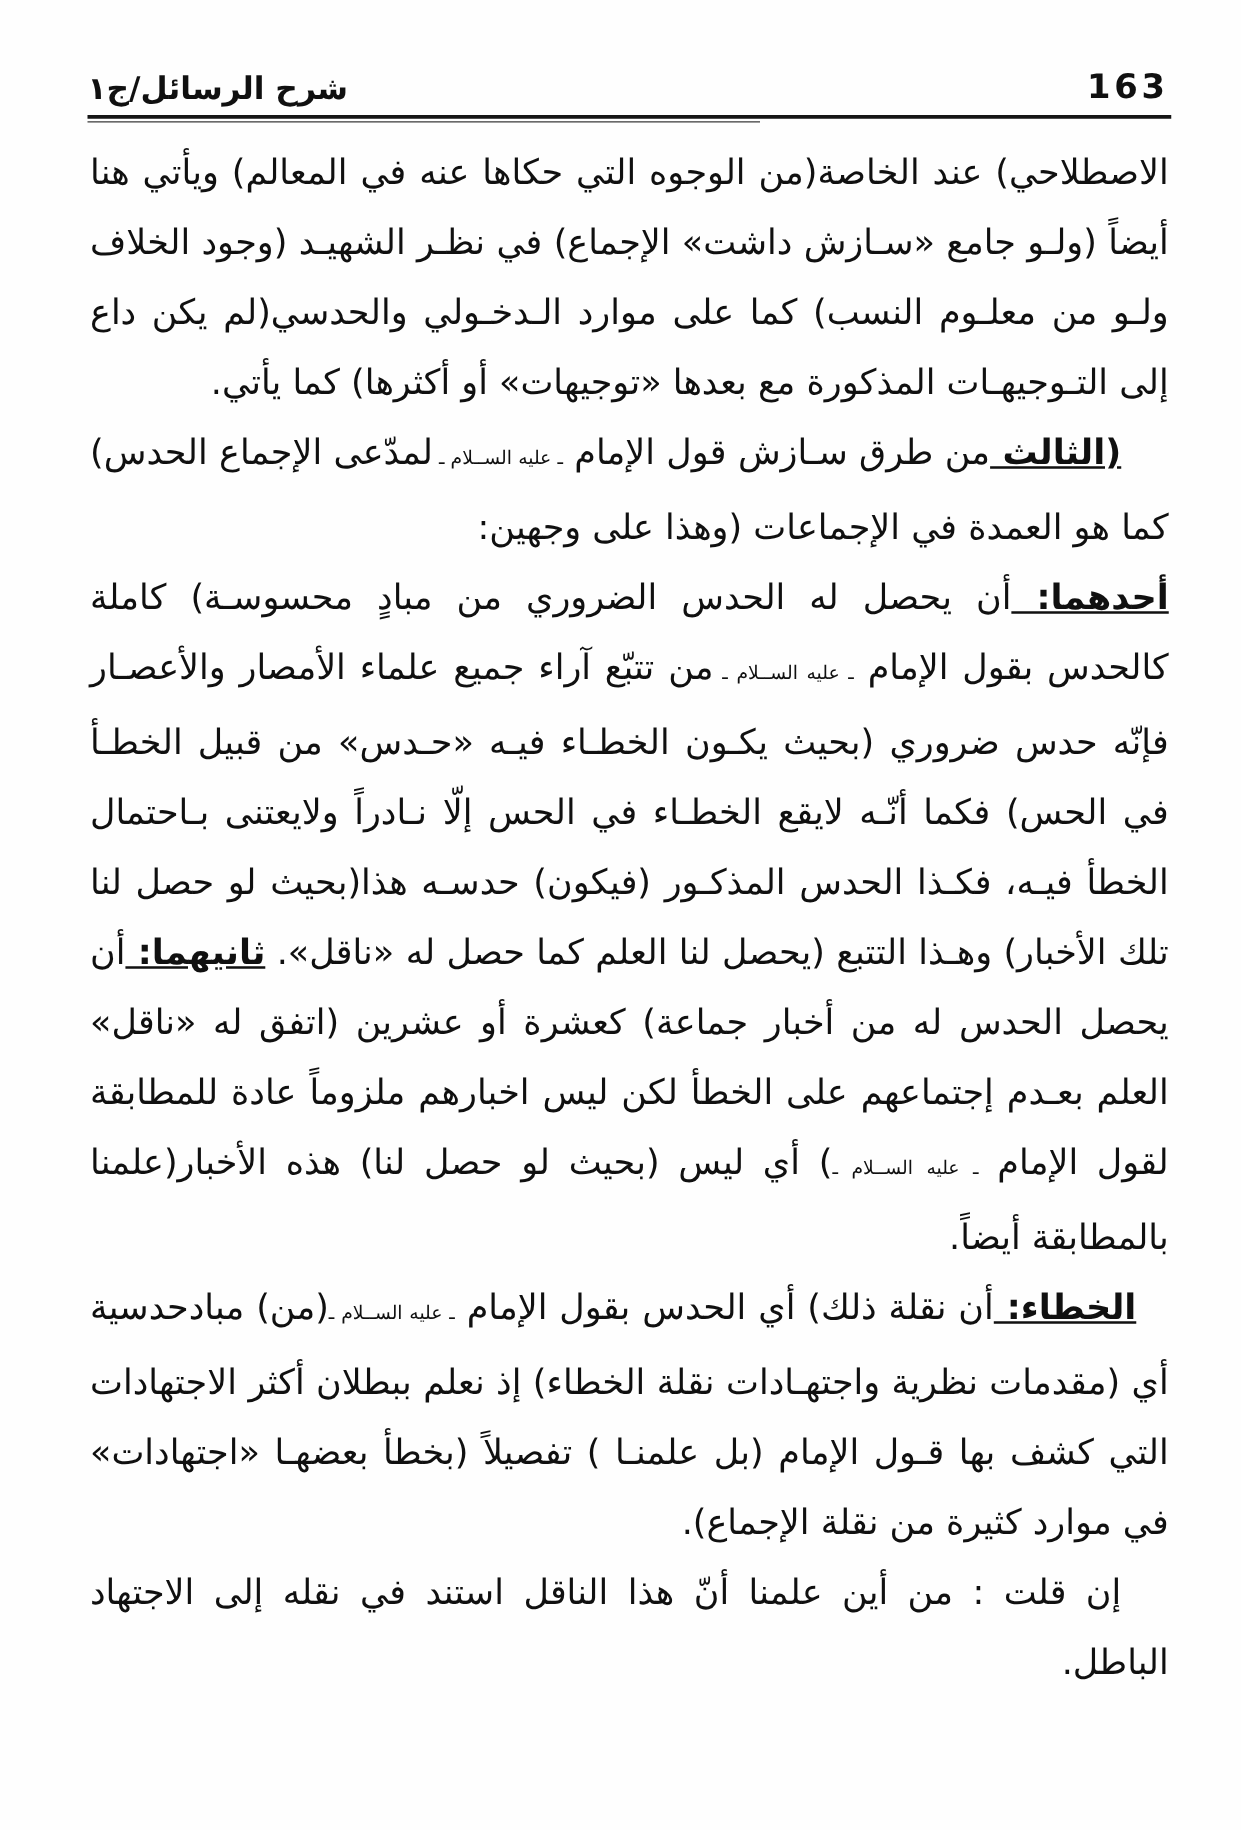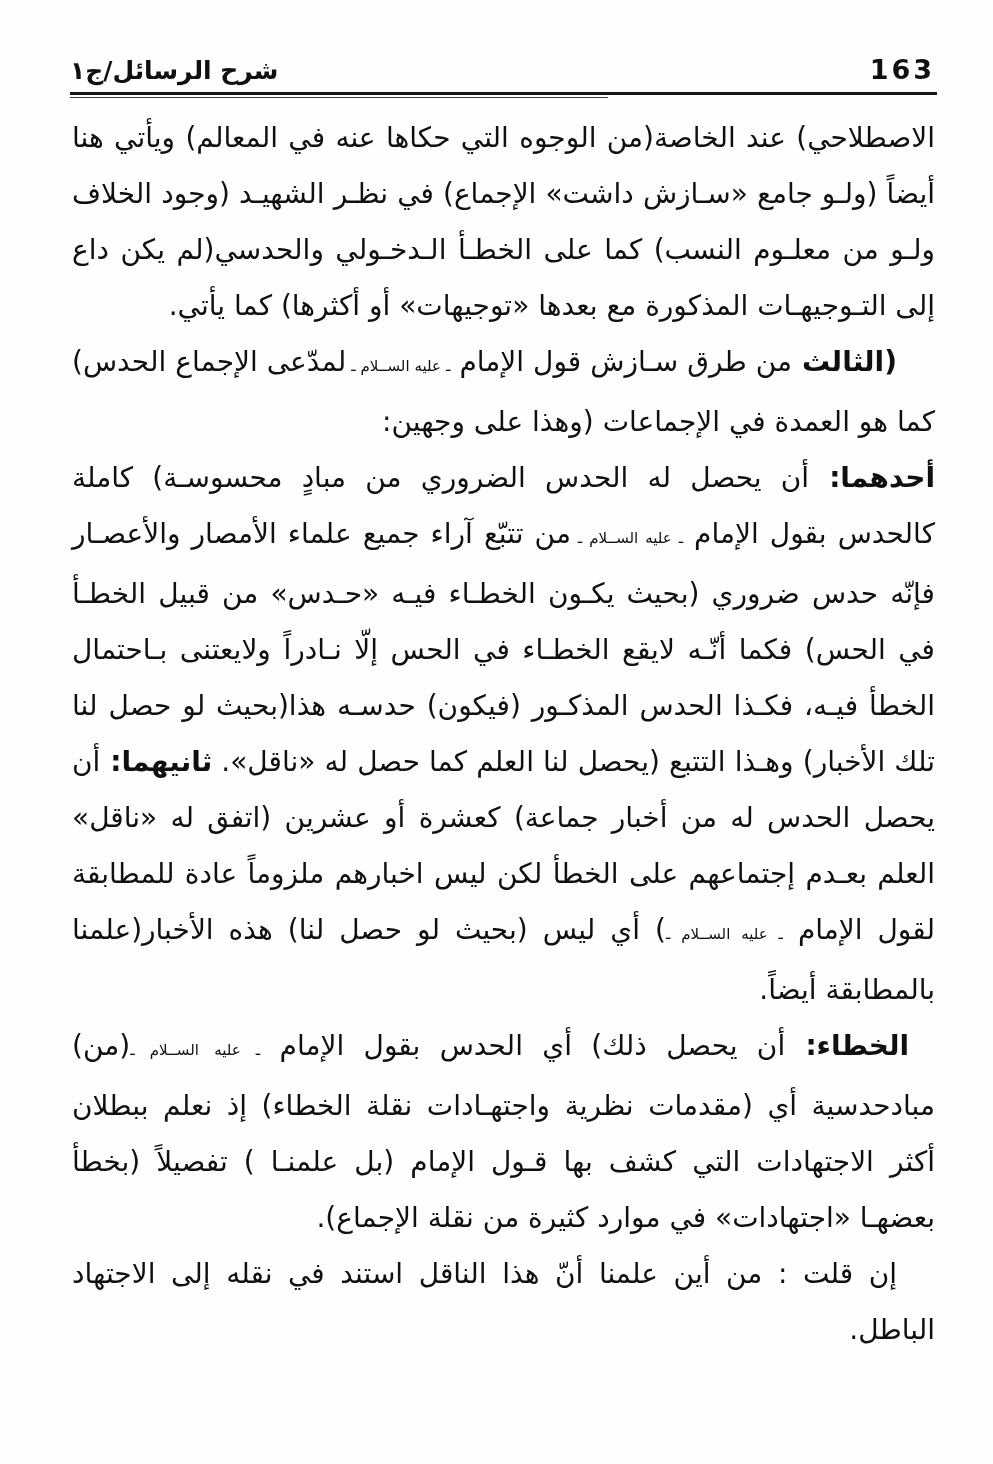--- a/index.html
+++ b/index.html
@@ -53,37 +53,37 @@
     font-size: 28px;
     line-height: 56px;
     padding: 12px 58px 0 72px;
   }
   .body-text p {
     margin: 0;
     padding: 0;
   }
   .ind    { text-indent: 38px; }
   .ind-sm { text-indent: 26px; }
-  .seg-bold  { font-weight: bold; }
+  .seg-bold  { font-weight: bold; text-decoration: underline; }
   .seg-small { font-size: 15px; }
 </style>
 </head>
 <body>
 
 <div class="page">
 
   <header class="page-header">
     <span class="book-title">شرح الرسائل/ج١</span>
     <span class="page-number">163</span>
   </header>
 
   <div class="header-rule"></div>
 
   <main class="body-text" dir="rtl">
-    <p><span>الاصطلاحي) عند الخاصة(من الوجوه التي حكاها عنه في المعالم) ويأتي هنا أيضاً (ولـو جامع «سـازش داشت» الإجماع) في نظـر الشهيـد (وجود الخلاف ولـو من معلـوم النسب) كما على الخطـأ الـدخـولي والحدسي(لم يكن داع إلى التـوجيهـات المذكورة مع بعدها «توجيهات» أو أكثرها) كما يأتي.</span></p>
+    <p><span>الاصطلاحي) عند الخاصة(من الوجوه التي حكاها عنه في المعالم) ويأتي هنا أيضاً (ولـو جامع «سـازش داشت» الإجماع) في نظـر الشهيـد (وجود الخلاف ولـو من معلـوم النسب) كما على موارد الـدخـولي والحدسي(لم يكن داع إلى التـوجيهـات المذكورة مع بعدها «توجيهات» أو أكثرها) كما يأتي.</span></p>
     <p class="ind"><span class="seg-bold">(الثالث </span><span>من طرق سـازش قول الإمام </span><span class="seg-small">ـ عليه الســلام ـ </span><span>لمدّعى الإجماع الحدس) كما هو العمدة في الإجماعات (وهذا على وجهين:</span></p>
     <p><span class="seg-bold">أحدهما: </span><span>أن يحصل له الحدس الضروري من مبادٍ محسوسـة) كاملة كالحدس بقول الإمام </span><span class="seg-small">ـ عليه الســلام ـ </span><span>من تتبّع آراء جميع علماء الأمصار والأعصـار فإنّه حدس ضروري (بحيث يكـون الخطـاء فيـه «حـدس» من قبيل الخطـأ في الحس) فكما أنّـه لايقع الخطـاء في الحس إلّا نـادراً ولايعتنى بـاحتمال الخطأ فيـه، فكـذا الحدس المذكـور (فيكون) حدسـه هذا(بحيث لو حصل لنا تلك الأخبار) وهـذا التتبع (يحصل لنا العلم كما حصل له «ناقل». </span><span class="seg-bold">ثانيهما: </span><span>أن يحصل الحدس له من أخبار جماعة) كعشرة أو عشرين (اتفق له «ناقل» العلم بعـدم إجتماعهم على الخطأ لكن ليس اخبارهم ملزوماً عادة للمطابقة لقول الإمام </span><span class="seg-small">ـ عليه الســلام ـ</span><span>) أي ليس (بحيث لو حصل لنا) هذه الأخبار(علمنا بالمطابقة أيضاً.</span></p>
-    <p class="ind-sm"><span class="seg-bold">الخطاء: </span><span>أن يحصل ذلك) أي الحدس بقول الإمام </span><span class="seg-small">ـ عليه الســلام ـ</span><span>(من) مبادحدسية أي (مقدمات نظرية واجتهـادات نقلة الخطاء) إذ نعلم ببطلان أكثر الاجتهادات التي كشف بها قـول الإمام (بل علمنـا ) تفصيلاً (بخطأ بعضهـا «اجتهادات» في موارد كثيرة من نقلة الإجماع).</span></p>
+    <p class="ind-sm"><span class="seg-bold">الخطاء: </span><span>أن نقلة ذلك) أي الحدس بقول الإمام </span><span class="seg-small">ـ عليه الســلام ـ</span><span>(من) مبادحدسية أي (مقدمات نظرية واجتهـادات نقلة الخطاء) إذ نعلم ببطلان أكثر الاجتهادات التي كشف بها قـول الإمام (بل علمنـا ) تفصيلاً (بخطأ بعضهـا «اجتهادات» في موارد كثيرة من نقلة الإجماع).</span></p>
     <p class="ind"><span>إن قلت : من أين علمنا أنّ هذا الناقل استند في نقله إلى الاجتهاد الباطل.</span></p>
 
   </main>
 
 </div>
 
 </body></html>

